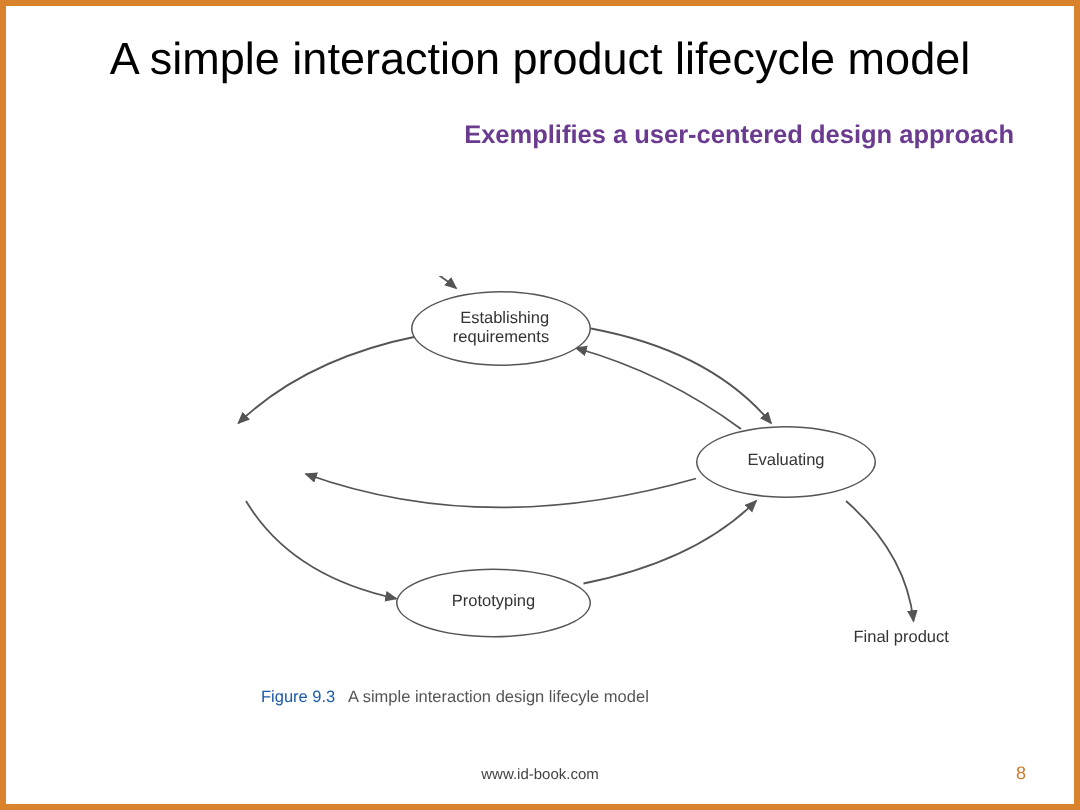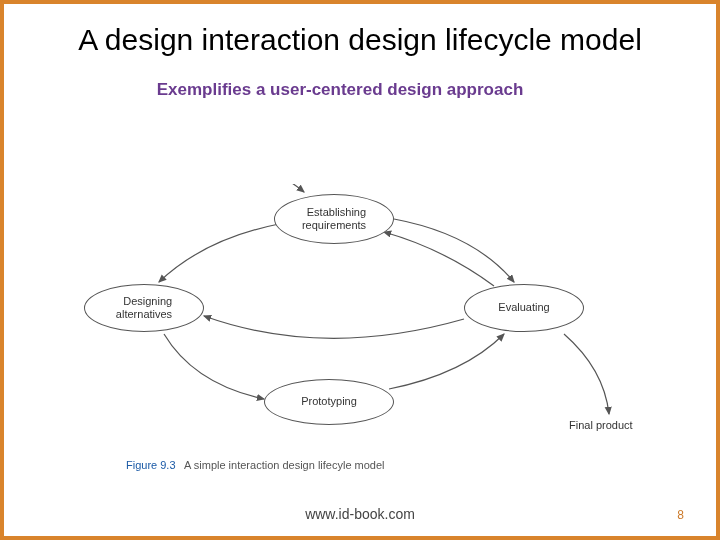--- a/index.html
+++ b/index.html
@@ -19,21 +19,21 @@
   }
   .title {
     text-align: center;
     font-size: 30px;
     font-weight: 400;
     color: #000;
     margin: 18px 40px 0 40px;
     line-height: 1.2;
   }
   .subtitle {
-    text-align: center;
+    text-align: right;
     font-weight: 700;
     color: #6a3b8f;
     font-size: 17px;
     margin: 22px 40px 0 0;
   }
   .diagram {
     position: absolute;
     left: 60px;
     top: 180px;
     width: 600px;
@@ -66,27 +66,28 @@
   .caption {
     position: absolute;
     left: 122px; top: 455px;
     font-size: 11px;
     color: #555;
   }
   .caption .figno {
     color: #1b5aa6;
     font-weight: 500;
     margin-right: 6px;
+    margin-left: 48px;
   }
   .footer-url {
     position: absolute;
     bottom: 14px;
     left: 0; right: 0;
     text-align: center;
-    font-size: 14px;
+    font-size: 10px;
     color: #444;
   }
   .page-num {
     position: absolute;
     right: 32px;
     bottom: 14px;
     font-size: 12px;
     color: #cc7a2a;
   }
   svg.arrows {
@@ -94,21 +95,21 @@
     left: 0; top: 0;
     width: 600px; height: 260px;
     pointer-events: none;
   }
 </style>
 </head>
 <body>
 
 <div class="slide">
 
-  <h1 class="title">A design interaction design lifecycle model</h1>
+  <h1 class="title">A simple interaction product lifecycle model</h1>
 
   <div class="subtitle">Exemplifies a user-centered design approach</div>
 
   <div class="diagram">
 
     <svg class="arrows" viewBox="0 0 600 260">
       <defs>
         <marker id="ah" markerWidth="8" markerHeight="8" refX="6" refY="3" orient="auto">
           <path d="M0,0 L7,3 L0,6 Z" fill="#555"></path>
         </marker>
@@ -128,24 +129,20 @@
 
       <path d="M400,135 Q260,175 140,132" fill="none" stroke="#555" stroke-width="1.2" marker-end="url(#ah)"></path>
 
       <path d="M500,150 Q540,185 545,230" fill="none" stroke="#555" stroke-width="1.2" marker-end="url(#ah)"></path>
     </svg>
 
     <div class="node n-req">
       <span style="white-space:pre-line">Establishing
 requirements</span>
     </div>
-    <div class="node n-des">
-      <span style="white-space:pre-line">Designing
-alternatives</span>
-    </div>
     <div class="node n-eval">
       <span>Evaluating</span>
     </div>
     <div class="node n-proto">
       <span>Prototyping</span>
     </div>
 
     <div class="final-label">Final product</div>
   </div>
 

